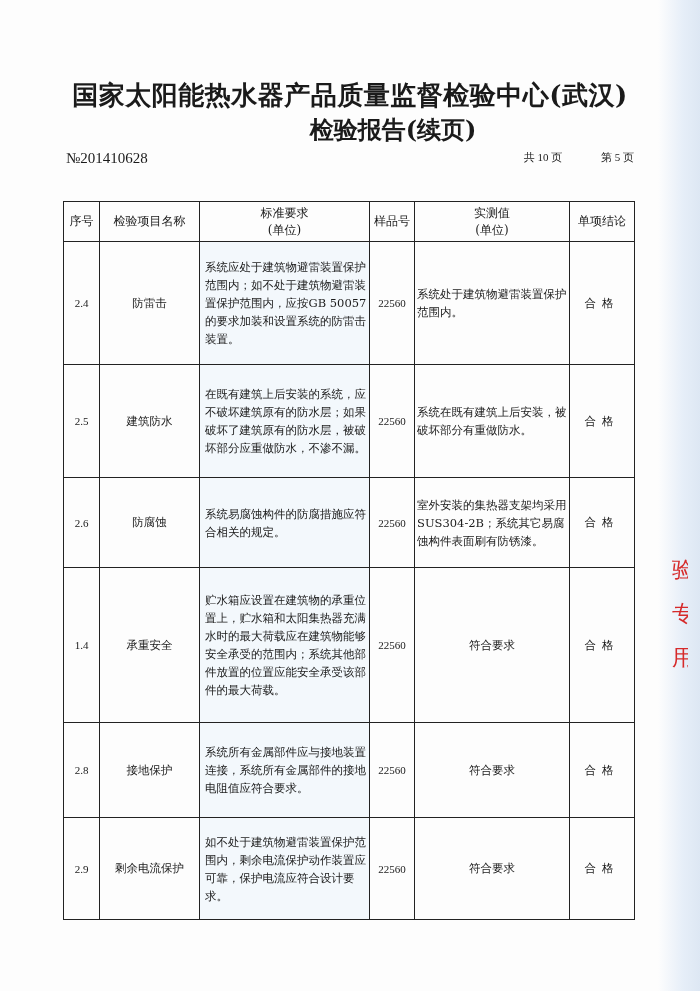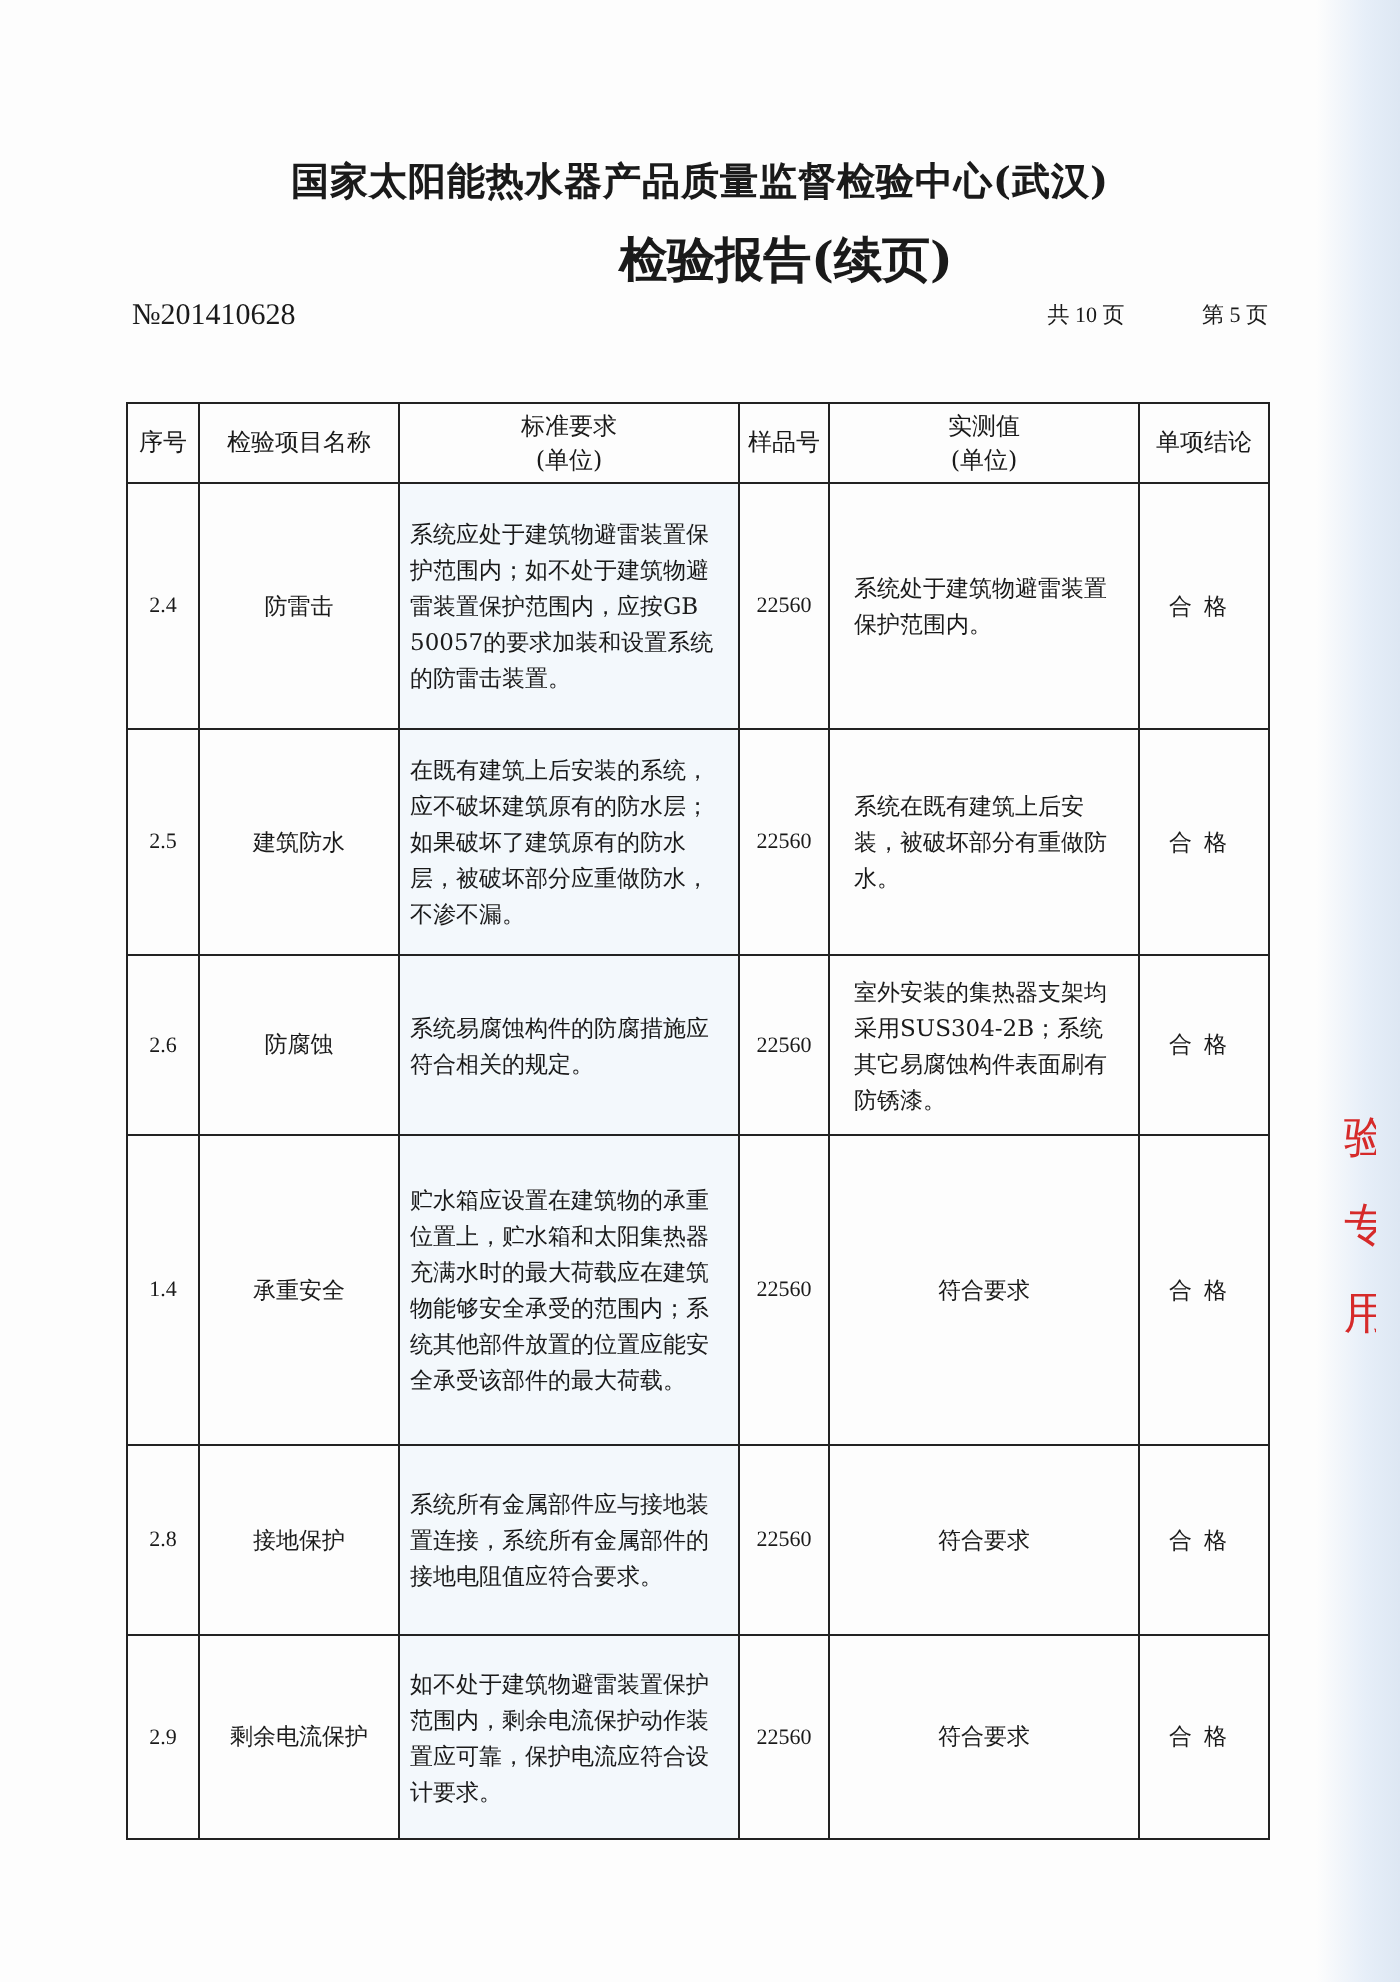--- a/index.html
+++ b/index.html
@@ -9,21 +9,21 @@
       font-family: "DejaVu Serif", "Liberation Serif", serif;
       color: #1a1a1a;
       position: relative;
     }
     .page-edge-right {
       position: absolute; right: 0; top: 0; width: 42px; height: 991px;
       background: linear-gradient(to right, rgba(232,240,250,0) 0%, #e6eef8 60%, #dde7f3 100%);
     }
     .title-main {
       position: absolute; left: 0; width: 700px; top: 78px;
-      text-align: center; font-size: 19px; font-weight: bold; letter-spacing: 0.5px;
+      text-align: center; font-size: 26px; font-weight: bold; letter-spacing: 0.5px;
       font-family: "DejaVu Serif", serif;
     }
     .title-sub {
       position: absolute; left: 0; width: 700px; top: 114px;
       text-align: center; font-size: 24px; font-weight: bold; padding-left: 43px;
     }
     .report-no {
       position: absolute; left: 66px; top: 150px; font-size: 15px;
       font-family: "Liberation Serif", serif;
     }
@@ -40,21 +40,21 @@
       margin-top: 34px;
     }
     table.report td, table.report th {
       border: 1.2px solid #222;
       padding: 0;
       vertical-align: middle;
       font-weight: normal;
     }
     th { text-align: center; line-height: 17px; font-size: 12px; }
     td.center { text-align: center; }
-    td.left { text-align: left; padding: 0 12px !important; line-height: 18px; }
+    td.left { text-align: left; padding: 0 2px !important; line-height: 18px; }
     td.num { font-family: "Liberation Serif", serif; font-size: 11px; }
     td.req { background: #f3f8fc; padding-left: 5px !important; }
     .verdict { letter-spacing: 6px; padding-left: 6px; }
     .stamp {
       position: absolute; left: 672px; top: 548px; width: 16px; height: 130px;
       color: #d62a2a; font-size: 22px; line-height: 44px; overflow: hidden;
       font-family: "DejaVu Sans", sans-serif;
     }
   </style>
 </head>

